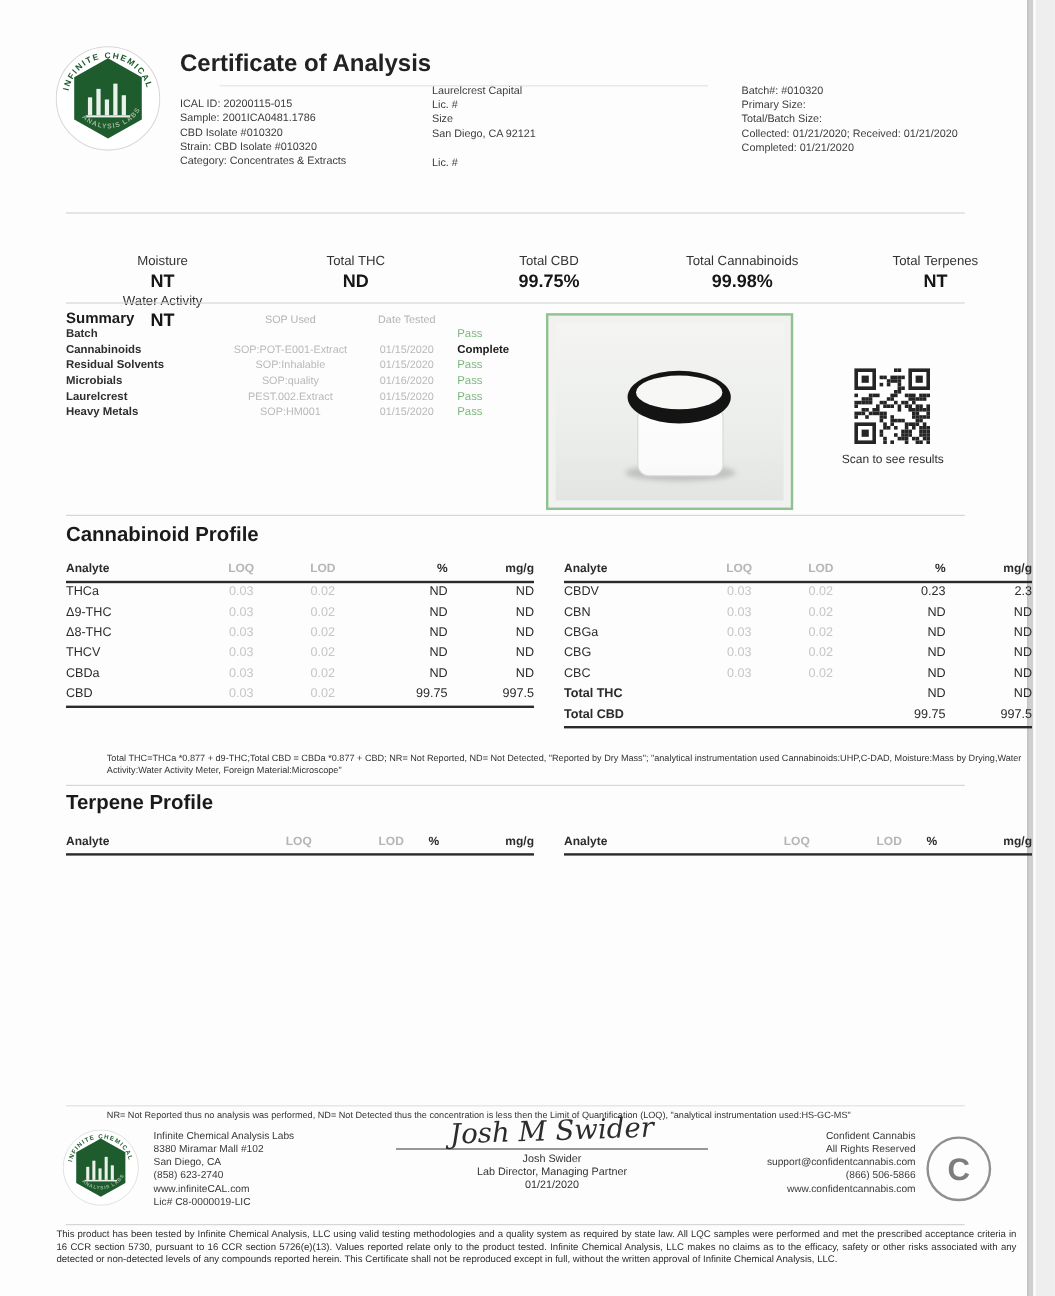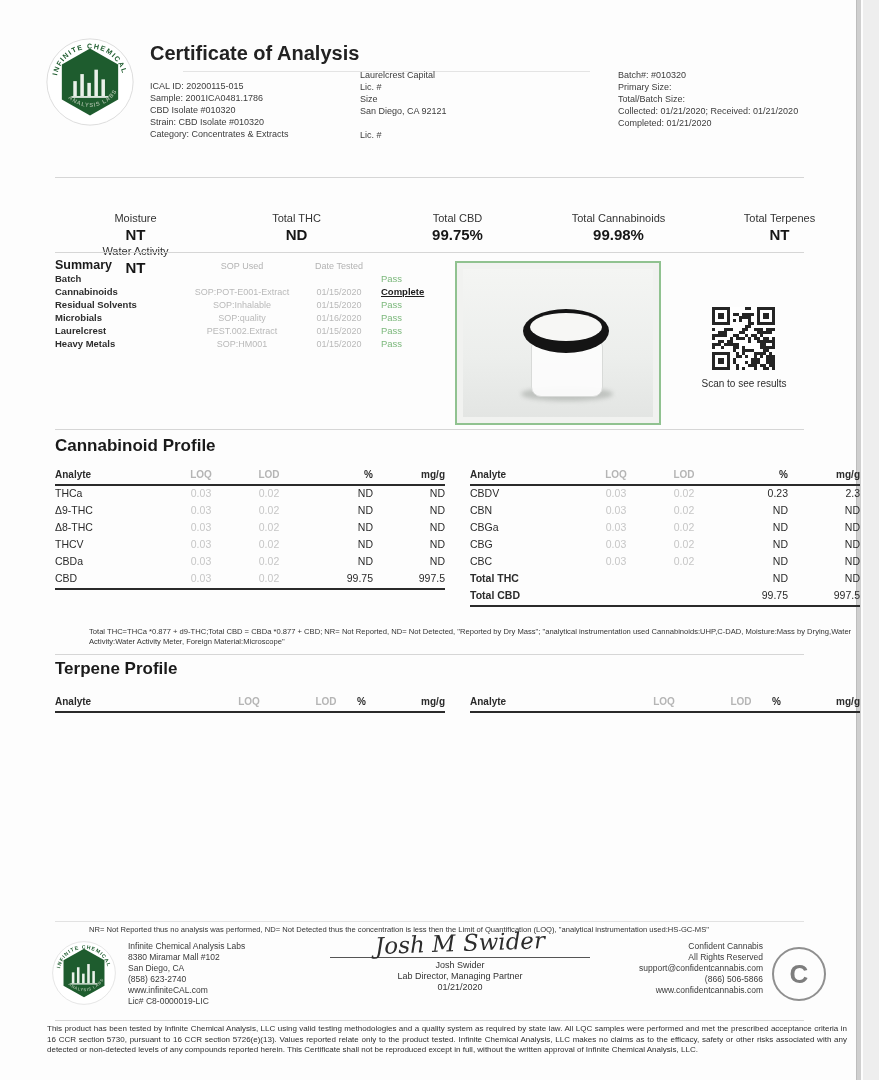--- a/index.html
+++ b/index.html
@@ -32,21 +32,21 @@
   .s-head,.s-row{display:flex;align-items:baseline;}
   .s-head{height:15px;}
   .s-row{height:13px;}
   .s-name{width:128px;font-size:9.5px;font-weight:bold;color:#2e2e2e;}
   .s-title{font-size:12.5px;font-weight:bold;color:#1c1c1c;}
   .s-sop{width:118px;font-size:9px;color:#b9b9b9;text-align:center;}
   .s-date{width:76px;font-size:9px;color:#b9b9b9;text-align:center;}
   .s-status{width:46px;font-size:9.5px;text-align:left;padding-left:4px;}
   .s-colhead{font-size:9px;color:#b3b3b3;}
   .pass{color:#7cb87c;}
-  .complete{color:#1b1b1b;font-weight:bold;text-decoration:underline;}
+  .complete{color:#1b1b1b;font-weight:bold;}
 
   
   .photo{position:absolute;left:455px;top:261px;width:202px;height:160px;border:2px solid #90c290;background:#f1f2f0;}
   .photo-inner{position:absolute;inset:6px;background:linear-gradient(180deg,#f4f5f3 0%,#eceeec 60%,#e3e5e3 100%);}
   .jar-shadow{position:absolute;left:58px;top:118px;width:92px;height:14px;border-radius:50%;background:rgba(120,125,120,0.35);filter:blur(2px);}
   .jar-body{position:absolute;left:68px;top:72px;width:70px;height:54px;border-radius:6px 6px 10px 10px;background:rgba(252,252,252,0.95);border:1px solid #d8dad8;}
   .jar-lid{position:absolute;left:60px;top:40px;width:86px;height:44px;border-radius:50%;background:#141414;}
   .jar-lid::after{content:"";position:absolute;left:7px;top:4px;width:72px;height:28px;border-radius:50%;background:#f7f7f5;}
   .qr{position:absolute;left:712px;top:307px;width:63px;height:63px;background:#fff;}
   .qrm{position:absolute;width:3px;height:3px;background:#252525;}

